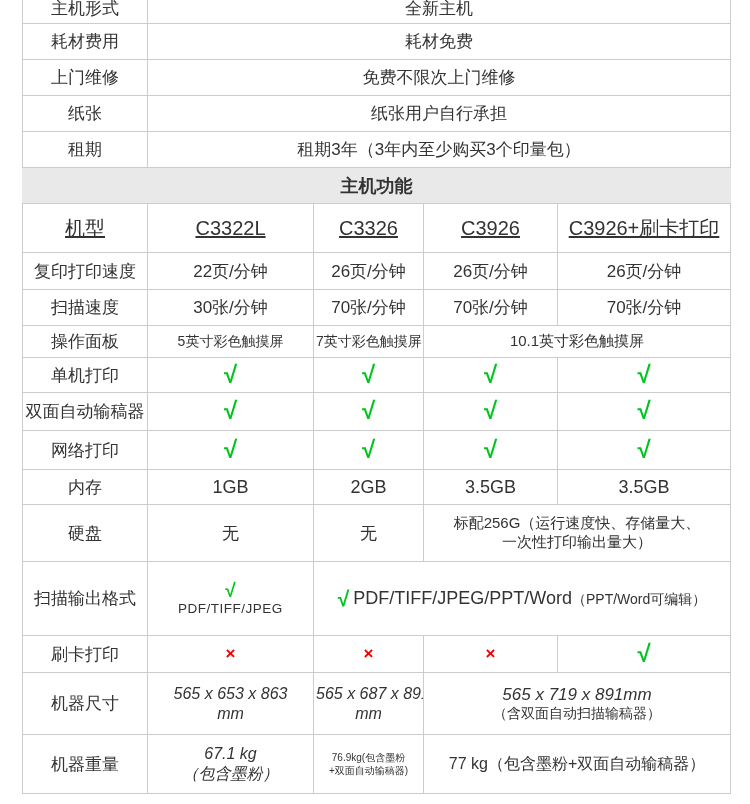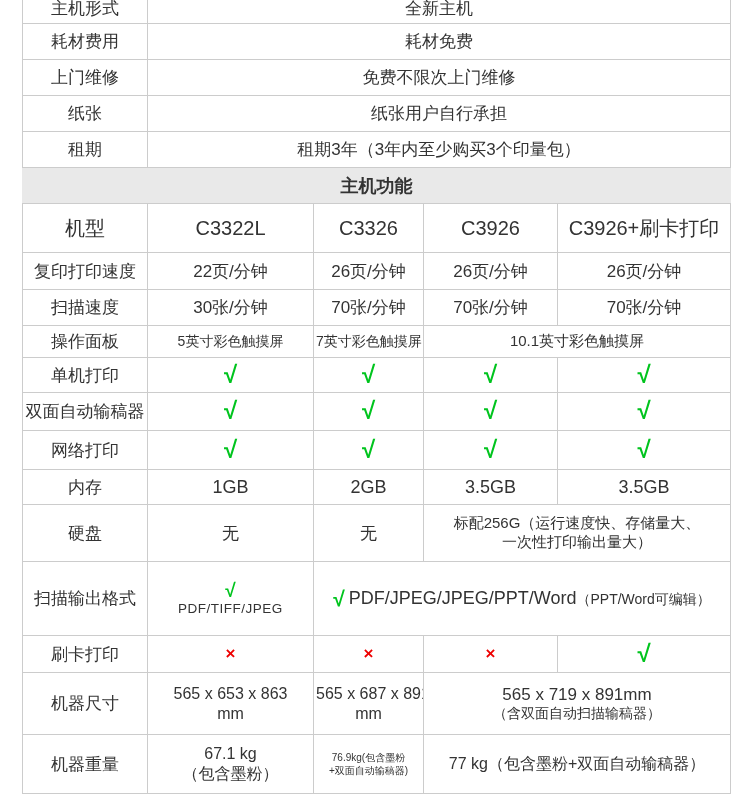--- a/index.html
+++ b/index.html
@@ -4,31 +4,31 @@
 <style>
   * { margin:0; padding:0; box-sizing:border-box; }
   html,body { width:750px; height:804px; background:#fff; overflow:hidden;
     font-family:"Liberation Sans","DejaVu Sans",sans-serif; color:#333; }
   .wrap { position:absolute; top:-8px; left:22px; width:708px; }
   table { border-collapse:collapse; table-layout:fixed; width:708px; }
   td { border:1px solid #ccc; text-align:center; vertical-align:middle;
        font-size:17px; padding:0 2px; overflow:hidden; }
   td.lbl { font-size:17px; }
   tr.section-row td { background:#e9e9e9; font-weight:bold; font-size:18px; border-left-color:#e9e9e9; border-right-color:#e9e9e9; }
-  tr.model-row td { font-size:20px; }
+  tr.model-row td { font-size:20px;text-decoration:underline; }
   .panel-cell { font-size:14px; white-space:nowrap;margin-top:32px; }
   .panel-merged { font-size:15px; }
   .chk { color:#00c41e; font-size:24px; line-height:1; font-weight:bold; }
   .chk-sm { color:#00c41e; font-size:19px; line-height:1.05; font-weight:bold; }
   .chk-inline { color:#00c41e; font-size:21px; font-weight:bold; vertical-align:-2px; margin-right:4px; }
   .crs { color:#ee0000; font-size:17px; font-weight:bold; line-height:1; }
   .fmt-small { font-size:13.5px; line-height:1.15; letter-spacing:0.5px; }
   .fmt-main { font-size:18px; }
   .fmt-note { font-size:14px; }
-  .two-line { font-size:16px; line-height:1.25; }
+  .two-line { font-size:16px; line-height:1.25;font-style:italic; }
   .sub-note { font-size:14px; line-height:1.25; }
   .wrap14 { font-size:10px; line-height:1.3; }
   .mem { font-size:18px; }
   .nowrap { white-space:nowrap; }
 </style>
 </head>
 <body>
 
 <div class="wrap">
 <table>
@@ -139,21 +139,21 @@
     </td>
   </tr>
 
   <tr style="height:74px">
     <td class="lbl">扫描输出格式</td>
     <td>
       <div class="chk-sm">√</div>
       <div class="fmt-small">PDF/TIFF/JPEG</div>
     </td>
     <td colspan="3" class="nowrap">
-      <span class="chk-inline">√</span><span class="fmt-main">PDF/JPEG/JPEG/PPT/Word</span><span class="fmt-note">（PPT/Word可编辑）</span>
+      <span class="chk-inline">√</span><span class="fmt-main">PDF/TIFF/JPEG/PPT/Word</span><span class="fmt-note">（PPT/Word可编辑）</span>
     </td>
   </tr>
 
   <tr style="height:37px">
     <td class="lbl">刷卡打印</td>
     <td><span class="crs">×</span></td>
     <td><span class="crs">×</span></td>
     <td><span class="crs">×</span></td>
     <td><span class="chk">√</span></td>
   </tr>

